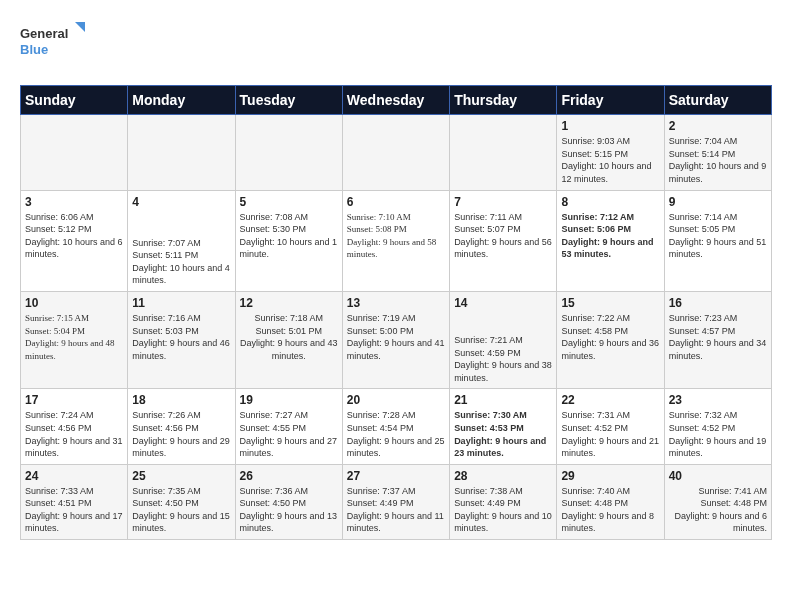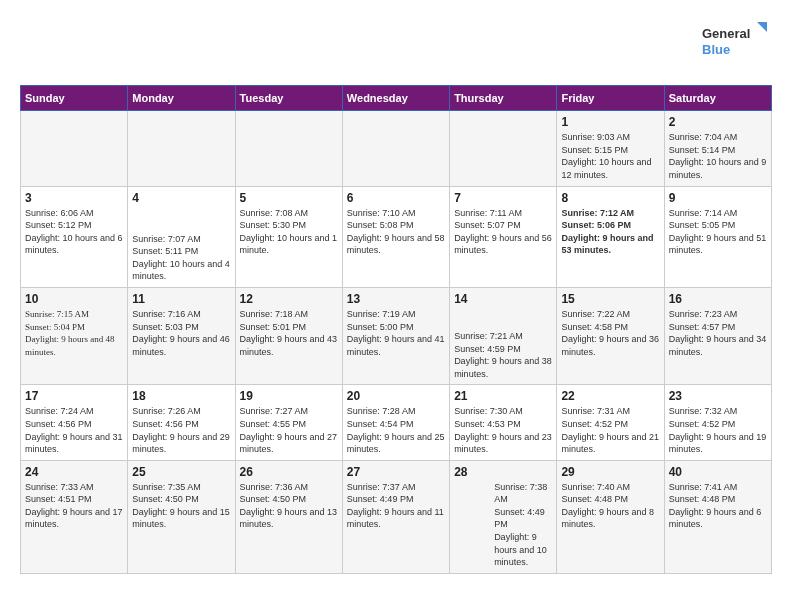--- a/index.html
+++ b/index.html
@@ -5,21 +5,21 @@
     * { box-sizing: border-box; margin: 0; padding: 0; }
     body {
       font-family: Arial, sans-serif;
       background: #fff;
       width: 792px;
       min-height: 612px;
       padding: 20px;
     }
     .header-section {
       display: flex;
-      justify-content: flex-end;
+      justify-content: flex-start;
       align-items: flex-start;
       margin-bottom: 16px;
     }
     .logo {
       display: flex;
       align-items: center;
       gap: 4px;
     }
     .title-section {
       text-align: right;
@@ -32,25 +32,25 @@
     .subtitle {
       font-size: 14px;
       color: #555;
     }
     table {
       width: 100%;
       border-collapse: collapse;
       font-size: 10px;
     }
     thead tr th {
-      background-color: #701a75;
+      background-color: #0f172a;
       color: #fff;
       padding: 6px 4px;
       text-align: left;
-      font-size: 11px;
+      font-size: 14px;
       font-weight: bold;
       border: 1px solid #3a62b0;
     }
     tbody tr td {
       border: 1px solid #ccc;
       vertical-align: top;
       padding: 4px;
       min-height: 70px;
       width: calc(100% / 7);
     }
@@ -139,21 +139,21 @@
 Daylight: 10 hours and 4 minutes.</div>
         </td>
         <td>
           <span class="day-number">5</span>
           <div class="day-info" style="white-space: pre-line;">Sunrise: 7:08 AM
 Sunset: 5:30 PM
 Daylight: 10 hours and 1 minute.</div>
         </td>
         <td>
           <span class="day-number">6</span>
-          <div class="day-info" style="white-space: pre-line;">Sunrise: 7:10 AM
+          <div class="day-info" style="white-space: pre-line; font-family: Liberation Serif, serif;">Sunrise: 7:10 AM
 Sunset: 5:08 PM
 Daylight: 9 hours and 58 minutes.</div>
         </td>
         <td>
           <span class="day-number">7</span>
           <div class="day-info" style="white-space: pre-line;">Sunrise: 7:11 AM
 Sunset: 5:07 PM
 Daylight: 9 hours and 56 minutes.</div>
         </td>
         <td>
@@ -177,21 +177,21 @@
 Daylight: 9 hours and 48 minutes.</div>
         </td>
         <td>
           <span class="day-number">11</span>
           <div class="day-info" style="white-space: pre-line;">Sunrise: 7:16 AM
 Sunset: 5:03 PM
 Daylight: 9 hours and 46 minutes.</div>
         </td>
         <td>
           <span class="day-number">12</span>
-          <div class="day-info" style="white-space: pre-line;">Sunrise: 7:18 AM
+          <div class="day-info" style="white-space: pre-line; text-align: center;">Sunrise: 7:18 AM
 Sunset: 5:01 PM
 Daylight: 9 hours and 43 minutes.</div>
         </td>
         <td>
           <span class="day-number">13</span>
           <div class="day-info" style="white-space: pre-line;">Sunrise: 7:19 AM
 Sunset: 5:00 PM
 Daylight: 9 hours and 41 minutes.</div>
         </td>
         <td>
@@ -233,21 +233,21 @@
 Daylight: 9 hours and 27 minutes.</div>
         </td>
         <td>
           <span class="day-number">20</span>
           <div class="day-info" style="white-space: pre-line;">Sunrise: 7:28 AM
 Sunset: 4:54 PM
 Daylight: 9 hours and 25 minutes.</div>
         </td>
         <td>
           <span class="day-number">21</span>
-          <div class="day-info" style="white-space: pre-line;">Sunrise: 7:30 AM
+          <div class="day-info" style="white-space: pre-line; font-weight: bold;">Sunrise: 7:30 AM
 Sunset: 4:53 PM
 Daylight: 9 hours and 23 minutes.</div>
         </td>
         <td>
           <span class="day-number">22</span>
           <div class="day-info" style="white-space: pre-line;">Sunrise: 7:31 AM
 Sunset: 4:52 PM
 Daylight: 9 hours and 21 minutes.</div>
         </td>
         <td>
@@ -277,31 +277,31 @@
 Daylight: 9 hours and 13 minutes.</div>
         </td>
         <td>
           <span class="day-number">27</span>
           <div class="day-info" style="white-space: pre-line;">Sunrise: 7:37 AM
 Sunset: 4:49 PM
 Daylight: 9 hours and 11 minutes.</div>
         </td>
         <td>
           <span class="day-number">28</span>
-          <div class="day-info" style="white-space: pre-line; margin-left: 40px;">Sunrise: 7:38 AM
+          <div class="day-info" style="white-space: pre-line;">Sunrise: 7:38 AM
 Sunset: 4:49 PM
 Daylight: 9 hours and 10 minutes.</div>
         </td>
         <td>
           <span class="day-number">29</span>
           <div class="day-info" style="white-space: pre-line;">Sunrise: 7:40 AM
 Sunset: 4:48 PM
 Daylight: 9 hours and 8 minutes.</div>
         </td>
         <td>
           <span class="day-number">40</span>
-          <div class="day-info" style="white-space: pre-line;">Sunrise: 7:41 AM
+          <div class="day-info" style="white-space: pre-line; text-align: right;">Sunrise: 7:41 AM
 Sunset: 4:48 PM
 Daylight: 9 hours and 6 minutes.</div>
         </td>
       </tr>
     </tbody>
 </table>
 
 </body></html>

